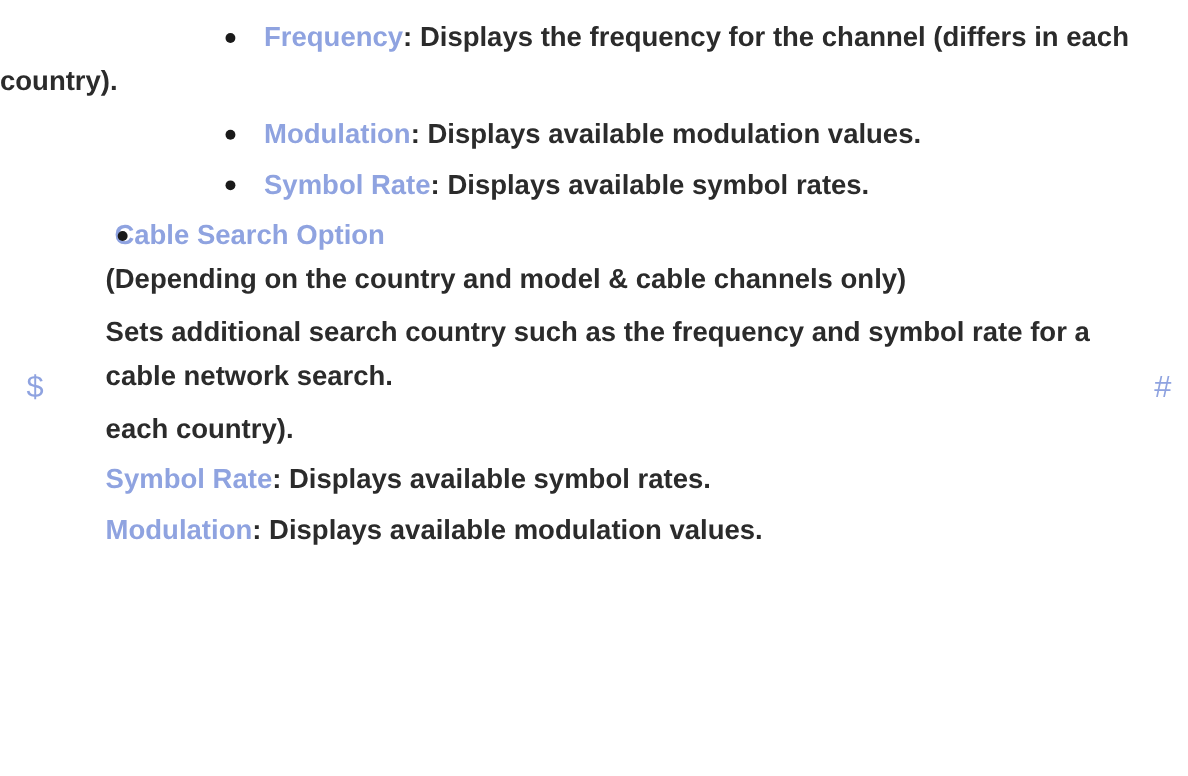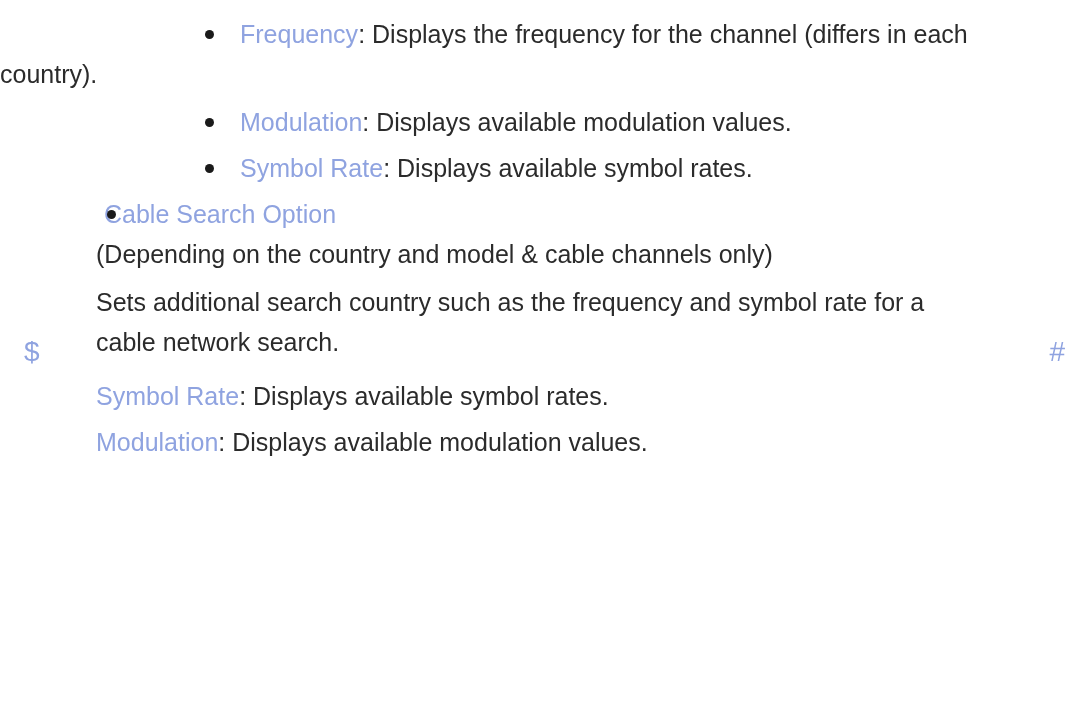--- a/index.html
+++ b/index.html
@@ -44,20 +44,21 @@
     left: 0;
     top: 14px;
     width: 1080px;
   }
 
   .line {
     font-size: 25px;
     line-height: 40px;
     color: #2b2b2b;
     white-space: nowrap;
+    font-weight: bold;
   }
 
   
   .row-l1 {
     position: relative;
     padding-left: 104px;
   }
   .row-l1 > .bullet {
     position: absolute;
     left: 107px;
@@ -133,20 +134,21 @@
 
     <div class="line cont-l1">(Depending on the country and model &amp; cable channels only)</div>
 
     <div class="gap-sm"></div>
 
     <div class="line cont-l1">Sets additional search country such as the frequency and symbol rate for a</div>
     <div class="line cont-l1">cable network search.</div>
 
     <div class="gap-sm"></div>
 
+    <div class="line cont-l1">each country).</div>
 
     <div class="gap-md"></div>
 
     <div class="line cont-l1">
       <span class="accent">Symbol Rate</span><span>: Displays available symbol rates.</span>
     </div>
 
     <div class="gap-md"></div>
 
     <div class="line cont-l1">

